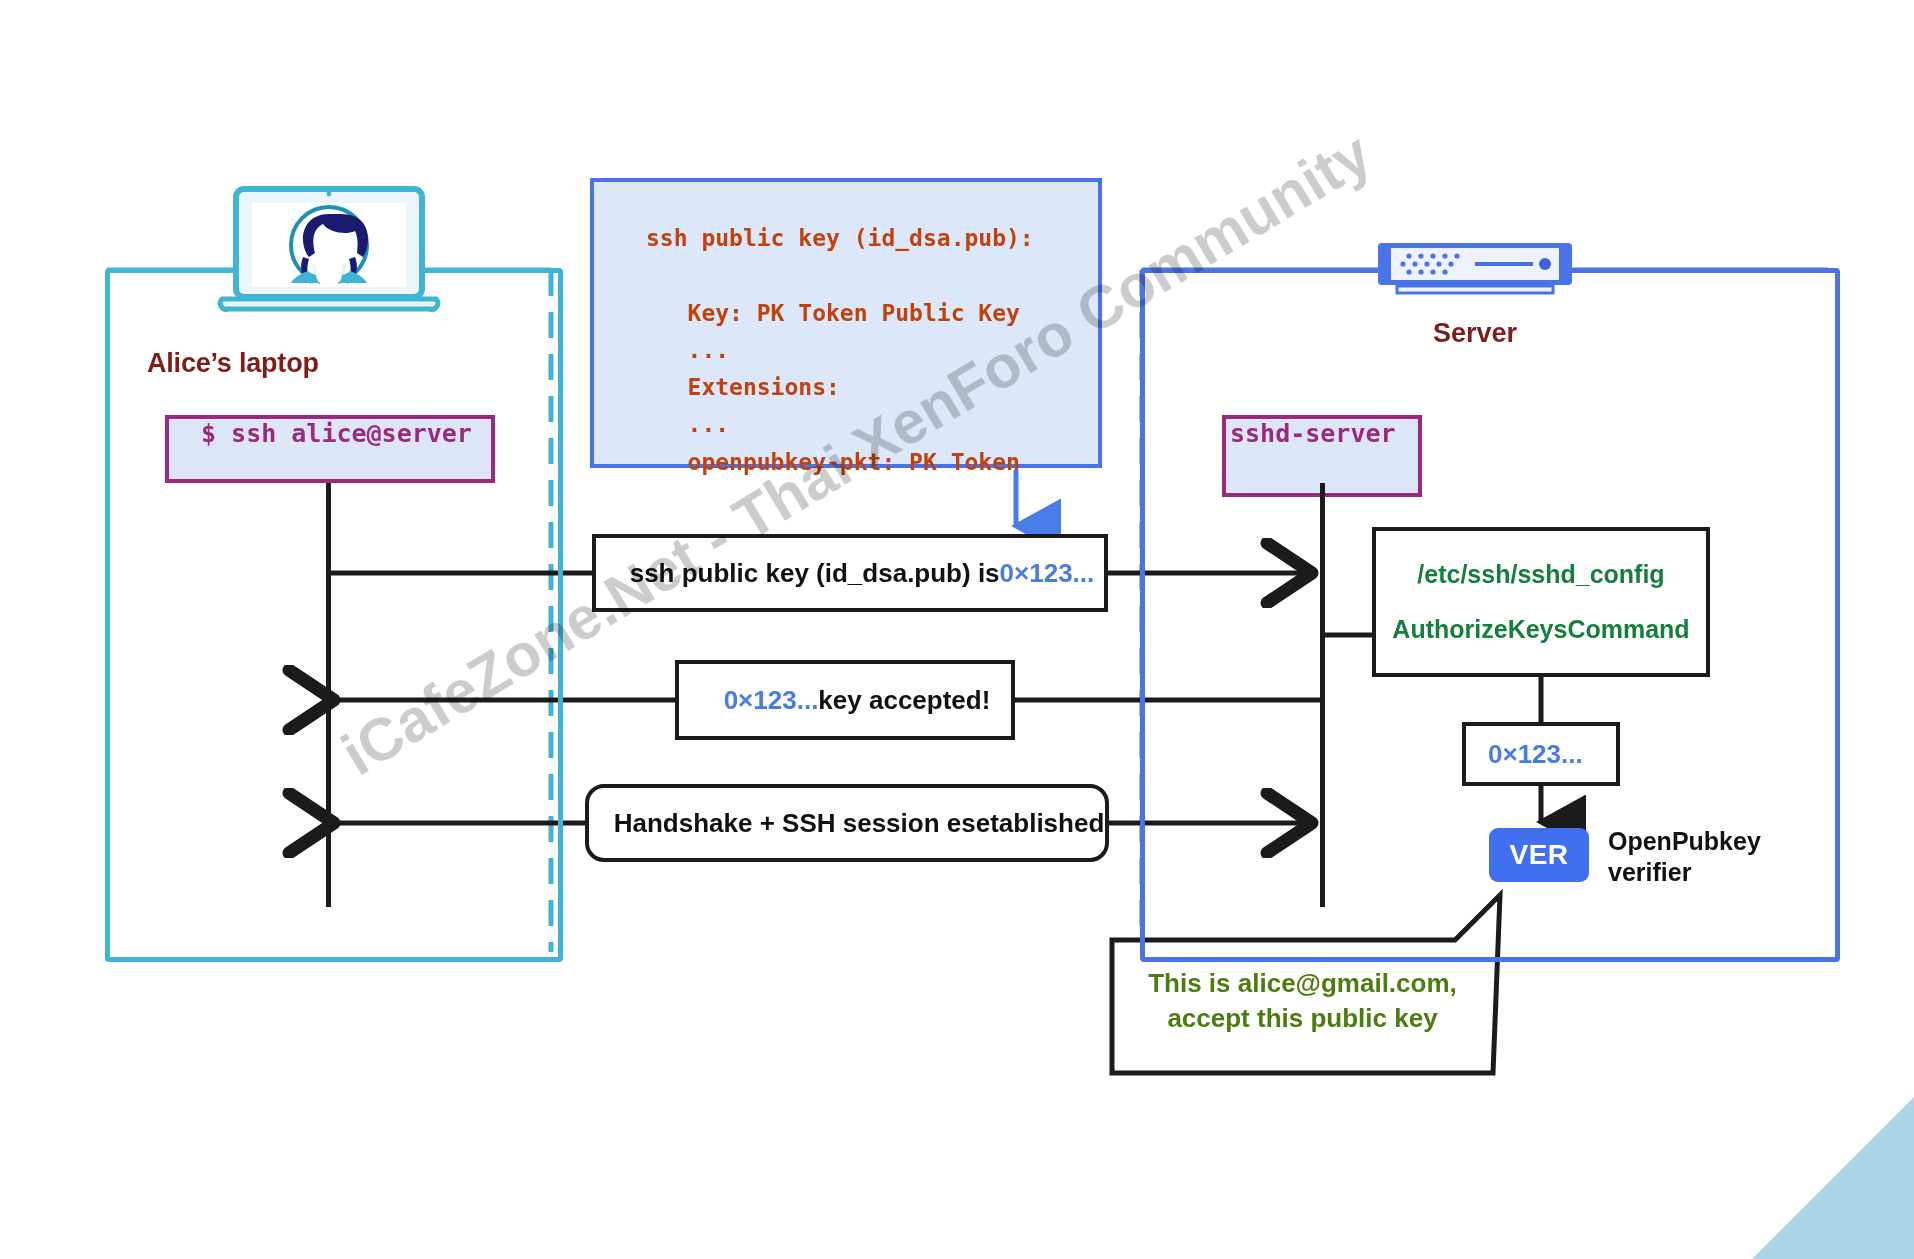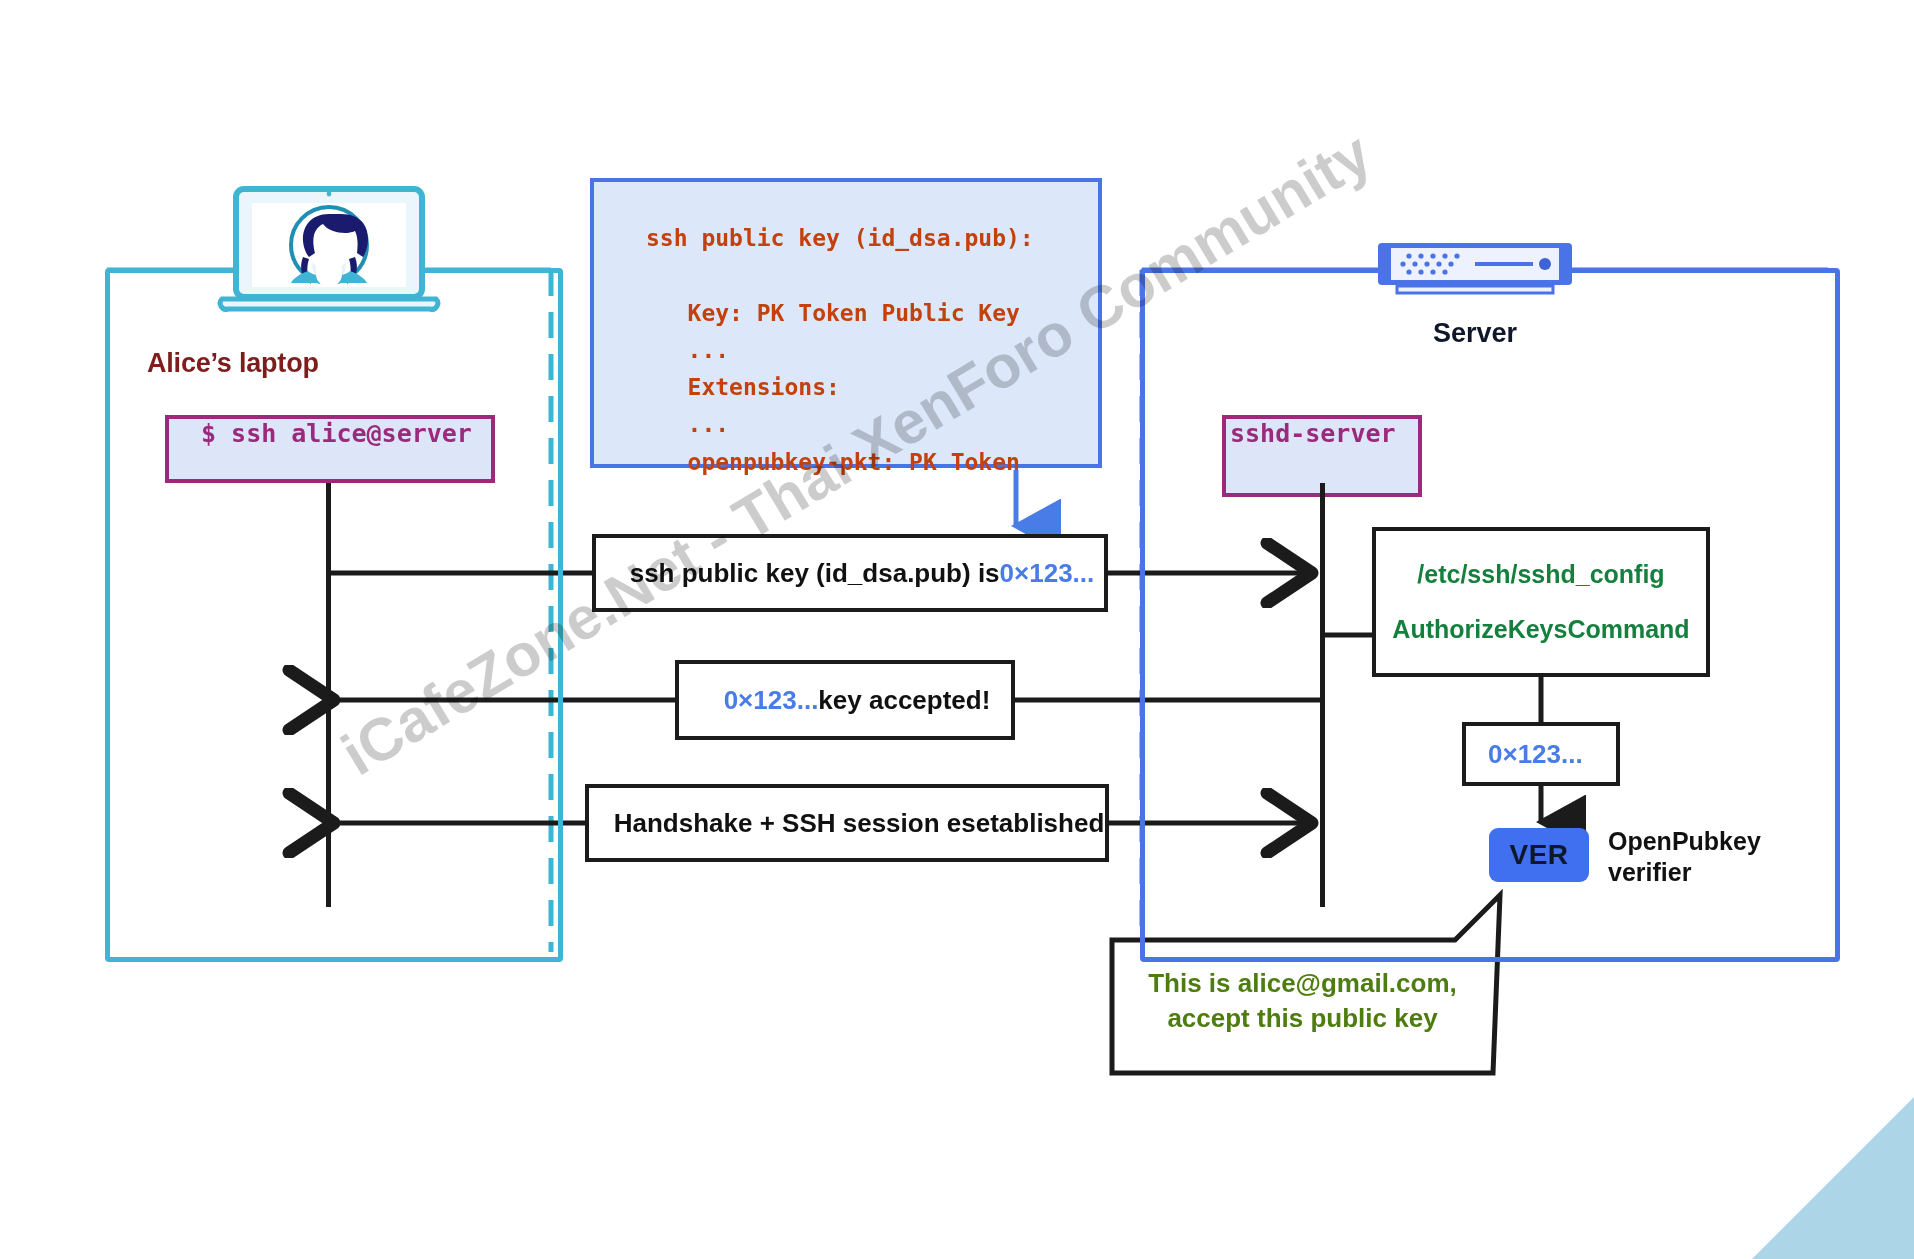--- a/index.html
+++ b/index.html
@@ -21,21 +21,21 @@
 
   
   .laptop-wrap{position:absolute;left:204px;top:185px;width:250px;height:135px;}
   .laptop-label{
     position:absolute;left:147px;top:348px;width:350px;text-align:left;
     font-size:27px;font-weight:bold;color:#7f1d1d;letter-spacing:-0.2px;
   }
   .server-wrap{position:absolute;left:1375px;top:240px;width:200px;height:62px;}
   .server-label{
     position:absolute;left:1330px;top:318px;width:290px;text-align:center;
-    font-size:27px;font-weight:bold;color:#0f172a;
+    font-size:27px;font-weight:bold;color:#7f1d1d;
   }
 
   
   .termbox{
     position:absolute;border:4px solid #9C2A7C;background:#DCE6F8;
     display:flex;box-sizing:border-box;
   }
   .termbox span{
     font-family:"DejaVu Sans Mono","Liberation Mono",monospace;
     font-size:25px;font-weight:bold;color:#9C2A7C;white-space:nowrap;
@@ -61,39 +61,39 @@
   #lifeline-sshd{left:1320px;top:483px;height:424px;}
 
   
   .msgbox{
     position:absolute;border:4px solid #1b1b1b;background:#ffffff;
     display:flex;align-items:center;justify-content:center;box-sizing:border-box;
     font-size:26px;font-weight:bold;color:#111;text-align:center;padding-left:24px;
   }
   #msg-pubkey{left:592px;top:534px;width:516px;height:78px;}
   #msg-accept{left:675px;top:660px;width:340px;height:80px;}
-  #msg-handshake{left:585px;top:784px;width:524px;height:78px;}
+  #msg-handshake{left:585px;top:784px;width:524px;height:78px;border-radius:19px;}
   .hex{color:#4A7CE8;}
 
   
   #cfg-box{
     position:absolute;left:1372px;top:527px;width:338px;height:150px;
     border:4px solid #1b1b1b;background:#fff;box-sizing:border-box;
     display:flex;flex-direction:column;align-items:center;justify-content:center;
     gap:26px;font-size:25px;font-weight:bold;color:#15803d;
   }
   #hex-box{
     position:absolute;left:1462px;top:722px;width:158px;height:64px;
     border:4px solid #1b1b1b;background:#fff;box-sizing:border-box;
     display:flex;align-items:center;padding-left:22px;
     font-size:26px;font-weight:bold;color:#4A7CE8;
   }
   #ver-badge{
     position:absolute;left:1489px;top:828px;width:100px;height:54px;
-    background:#4070F0;border-radius:9px;color:#0f172a;
+    background:#4070F0;border-radius:9px;color:#ffffff;
     display:flex;align-items:center;justify-content:center;
     font-size:28px;font-weight:bold;letter-spacing:0.5px;
   }
   #ver-label{
     position:absolute;left:1608px;top:826px;width:220px;
     font-size:25px;font-weight:bold;color:#111;line-height:1.22;
   }
   #bubble-text{
     position:absolute;left:1110px;top:966px;width:385px;text-align:center;
     font-size:26px;font-weight:bold;color:#4d7c0f;line-height:1.35;

